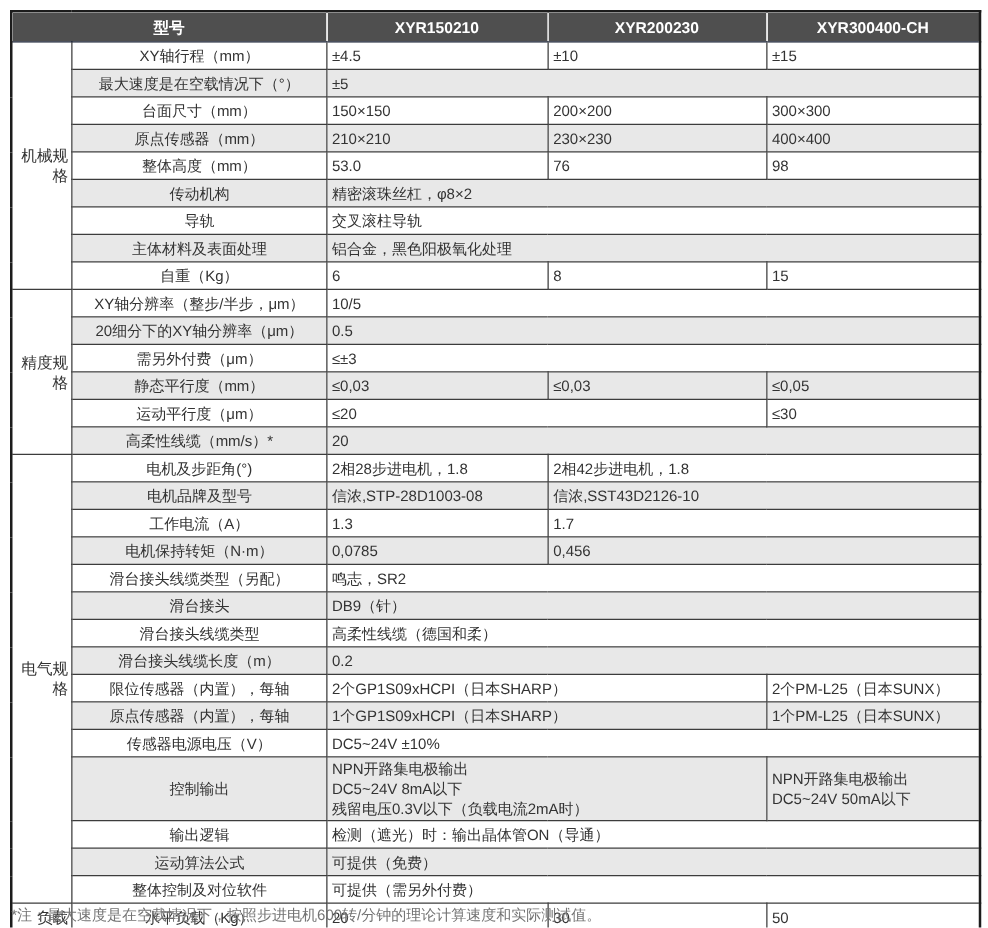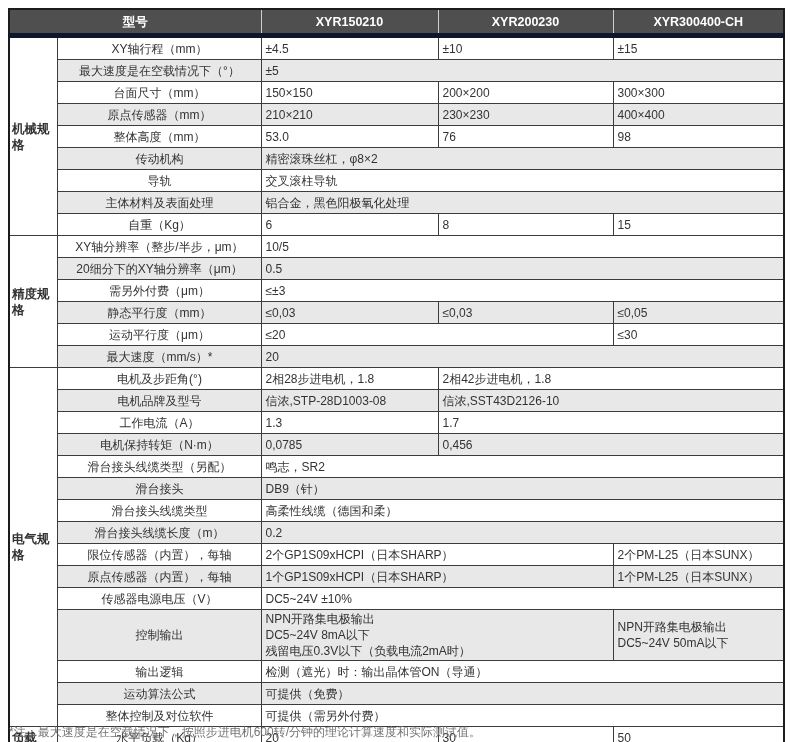--- a/index.html
+++ b/index.html
@@ -18,27 +18,27 @@
     font-size:12px;line-height:16px;
     padding:1px 4px;height:19px;
     overflow:hidden;
   }
   thead th{
     background:var(--header-bg,#4f4f4f);
     color:var(--header-text,#ffffff);
     font-weight:bold;text-align:center;height:21px;
     border-left:1px solid #cfcfcf;border-right:1px solid #cfcfcf;
     border-top:1px solid var(--header-bg,#4f4f4f);
-    border-bottom:5px solid #0f172a;
+    border-bottom:1px solid #0f172a;
     font-size:12.5px;
   }
   thead th:first-child{border-left:1px solid var(--header-bg,#4f4f4f);}
   thead th:last-child{border-right:1px solid var(--header-bg,#4f4f4f);}
   td.group{
-    font-weight:bold;text-align:left;padding:1px 2px;
+    font-weight:normal;text-align:right;padding:1px 2px;
     font-size:12.5px;background:#ffffff;letter-spacing:0;
   }
   td.spec{text-align:center;padding-left:5px;}
   td.val{text-align:left;white-space:pre-line;}
   tr.stripe td.spec,tr.stripe td.val{background:var(--stripe,#e8e8e8);}
   .footnote{
     position:absolute;left:9px;top:724px;width:770px;
     font-size:12px;color:#737373;
   }
 </style>
@@ -128,21 +128,21 @@
           <td class="val" colspan="1">≤0,03</td>
           <td class="val" colspan="1">≤0,03</td>
           <td class="val" colspan="1">≤0,05</td>
         </tr>
         <tr>
           <td class="spec">运动平行度（μm）</td>
           <td class="val" colspan="2">≤20</td>
           <td class="val" colspan="1">≤30</td>
         </tr>
         <tr class="stripe">
-          <td class="spec">最大速度（mm/s）*</td>
+          <td class="spec">高柔性线缆（mm/s）*</td>
           <td class="val" colspan="3">20</td>
         </tr>
         <tr>
           <td class="group" rowspan="15">电气规格</td>
           <td class="spec">电机及步距角(°)</td>
           <td class="val" colspan="1">2相28步进电机，1.8</td>
           <td class="val" colspan="2">2相42步进电机，1.8</td>
         </tr>
         <tr class="stripe">
           <td class="spec">电机品牌及型号</td>

